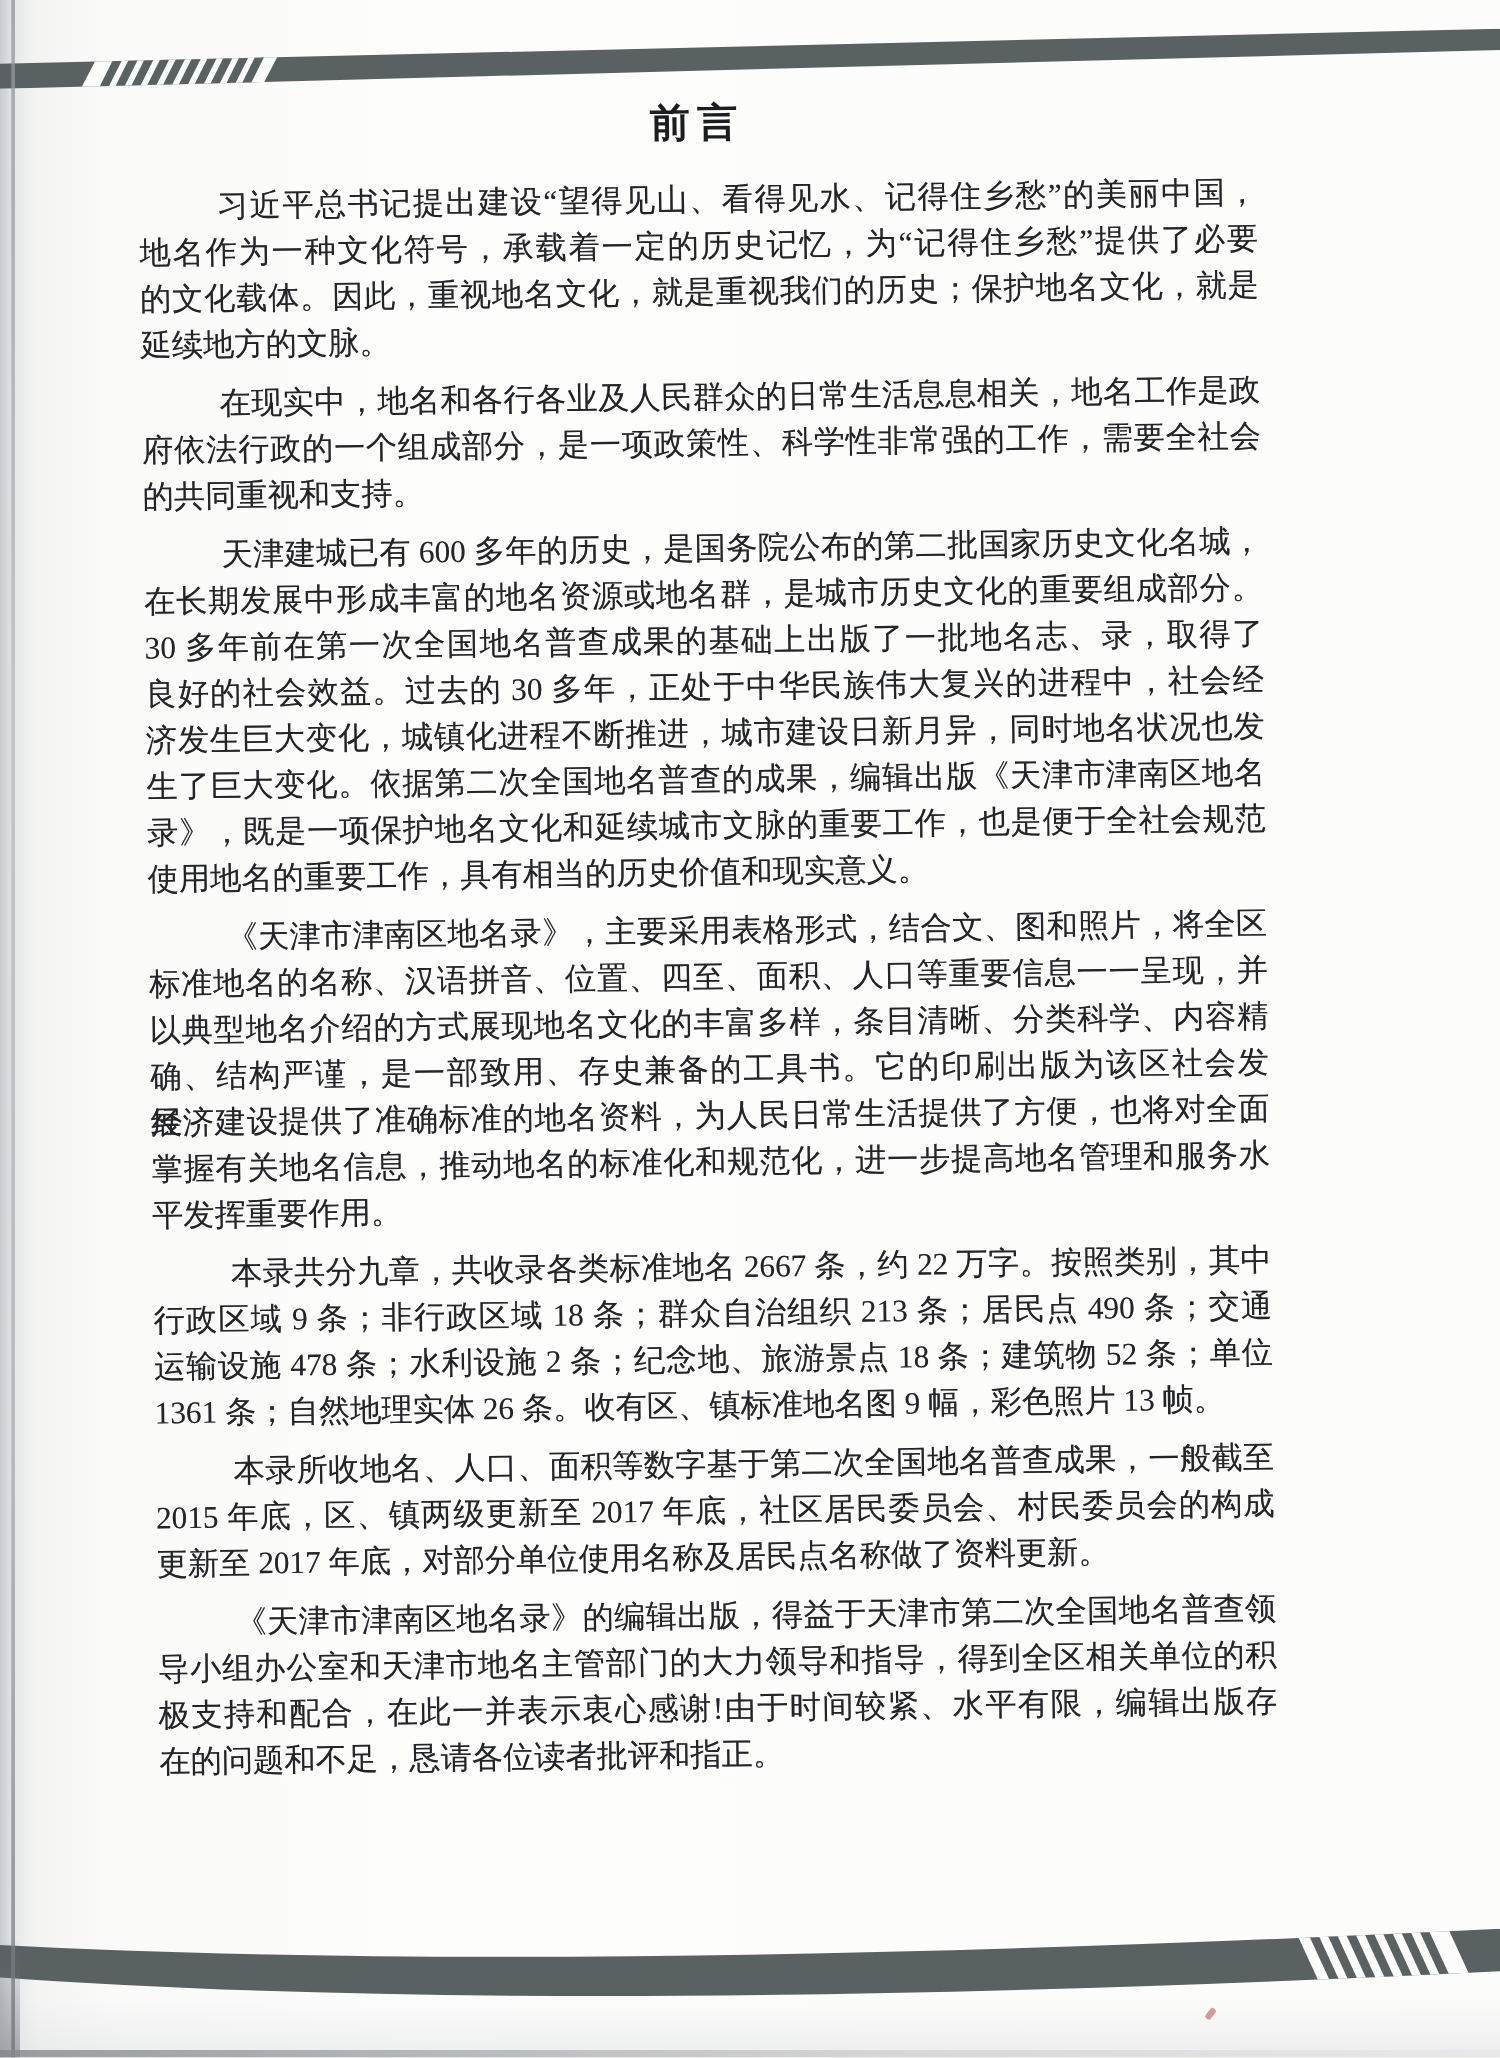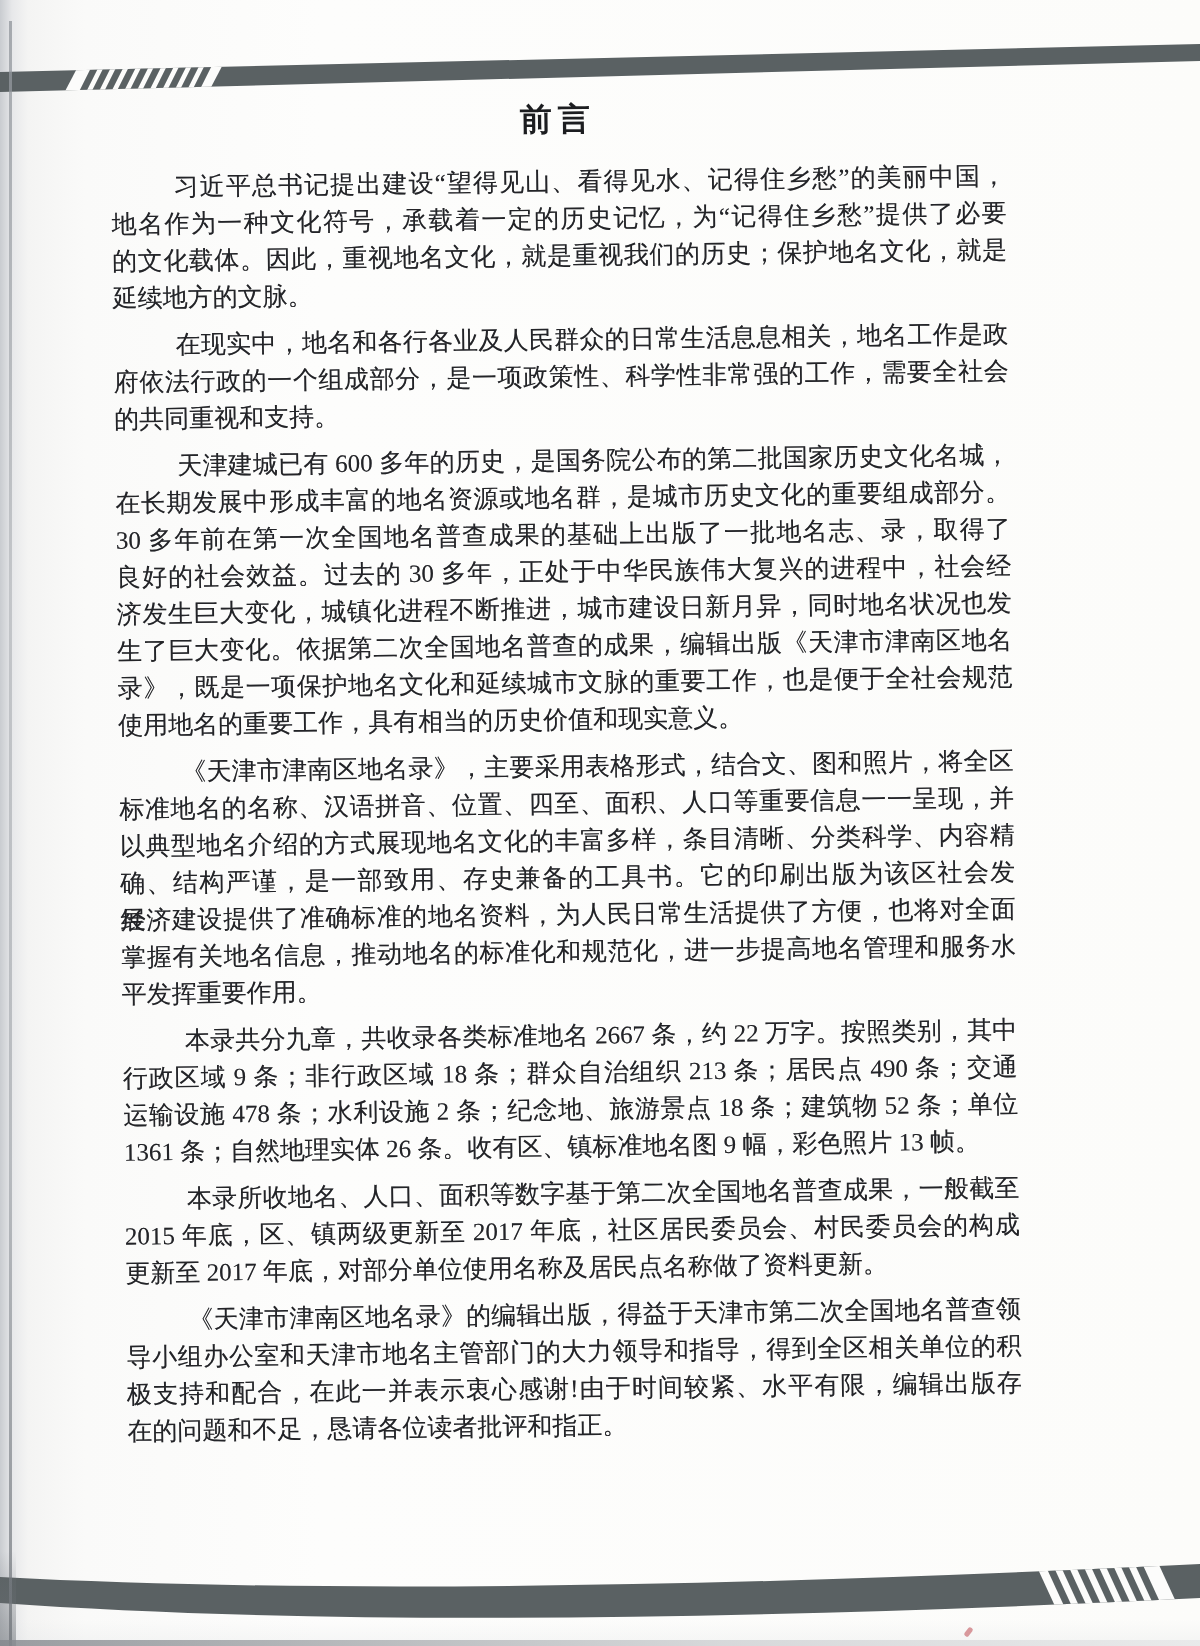--- a/index.html
+++ b/index.html
@@ -50,21 +50,21 @@
   .line.first { text-indent:2.5em; }
   .line.last { text-align-last:left; }
   .red-speck {
     position:absolute; left:966px; top:1606px; width:5px; height:10px;
     background:#cf7f84; border-radius:2px; transform:rotate(38deg); opacity:.8;
   }
 </style>
 </head>
 <body>
 
-<div style="position:absolute;inset:0;margin-top:21px;">
+<div style="position:absolute;inset:0;">
 
   <svg class="top-band" viewBox="0 0 1200 90" preserveAspectRatio="none">
     <defs>
       <clipPath id="topclip">
           <polygon points="0,51 1200,23 1200,40 0,71"></polygon>
         </clipPath>
     </defs>
     <g clip-path="url(#topclip)">
       <g fill="#5a6163">
         <rect x="0" y="0" width="1200" height="90"></rect>

